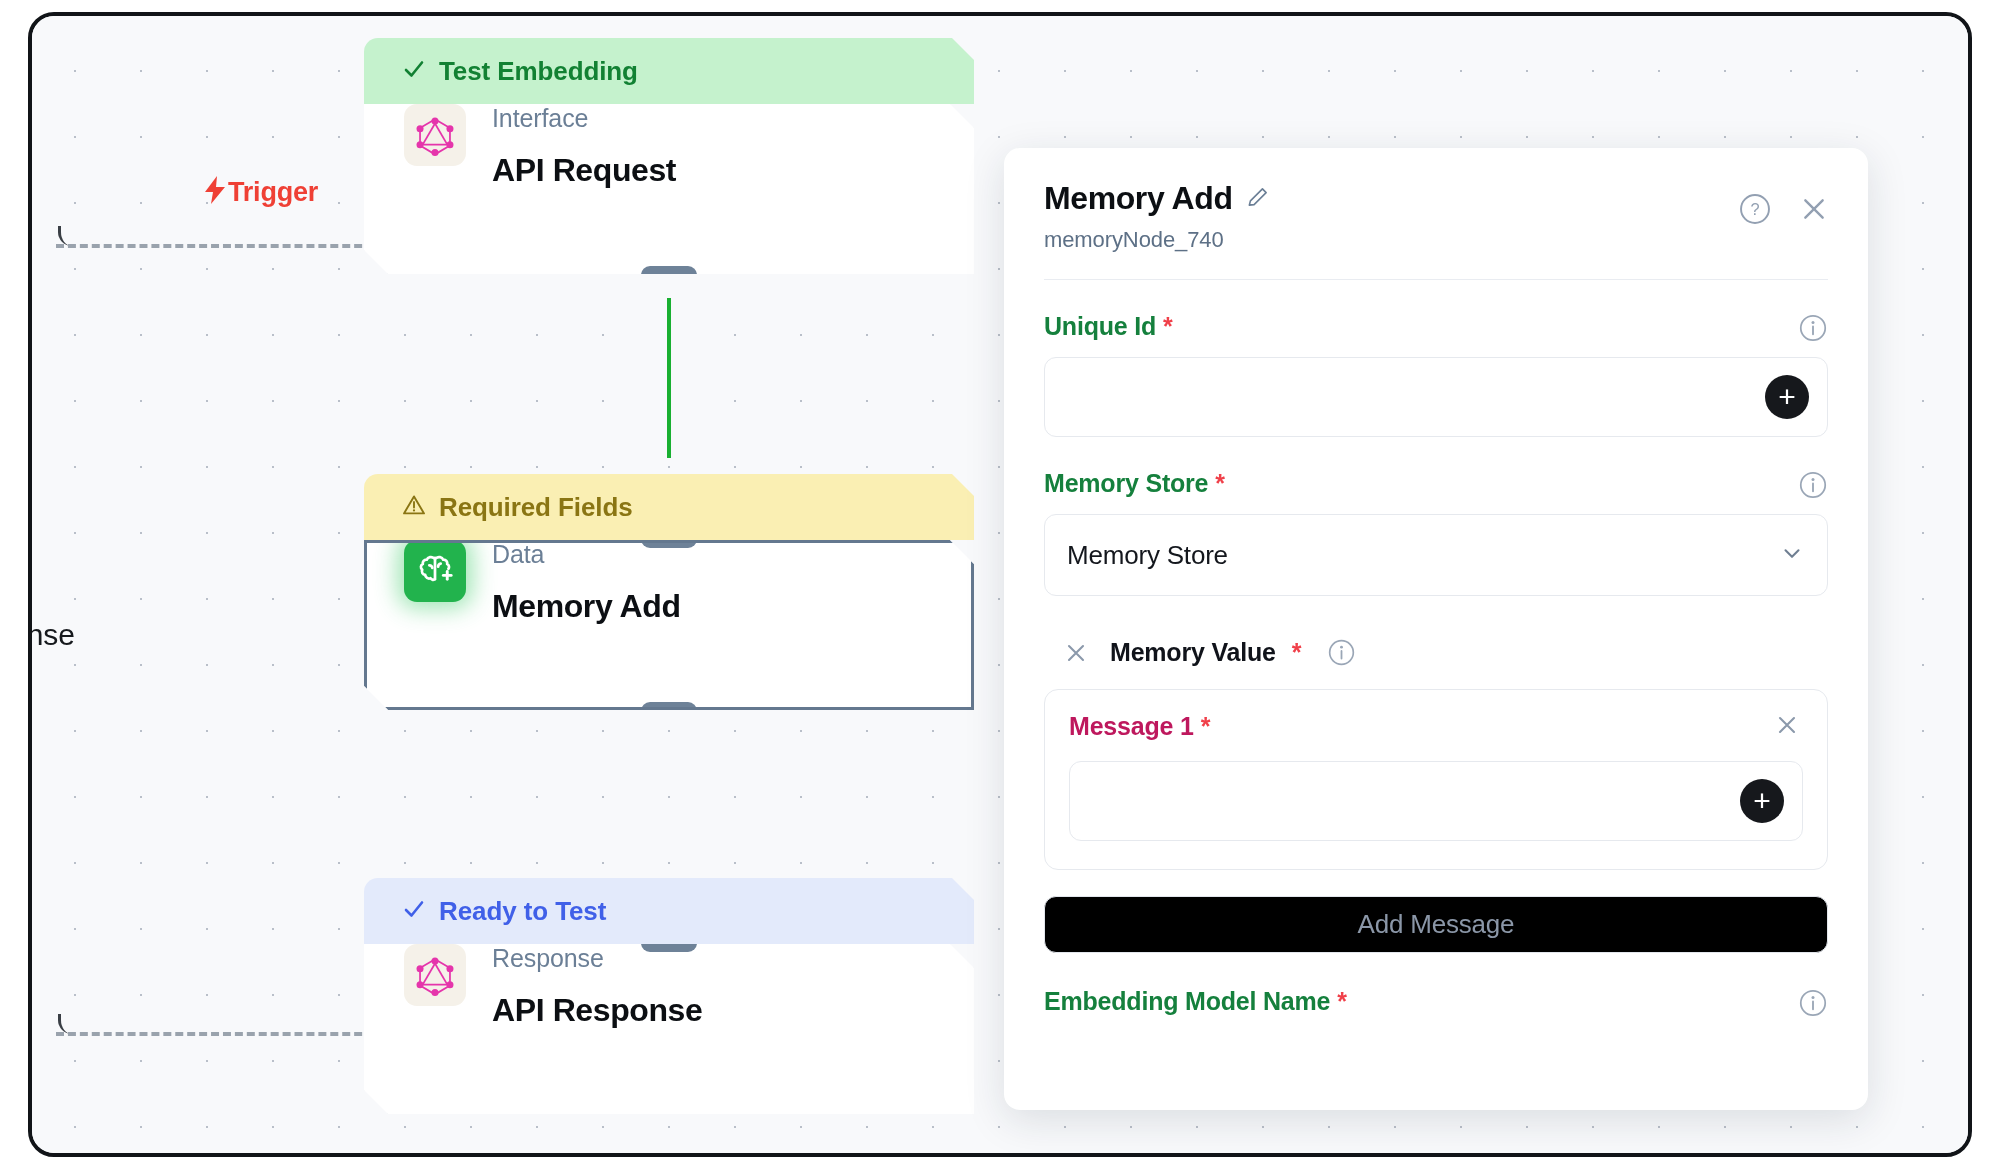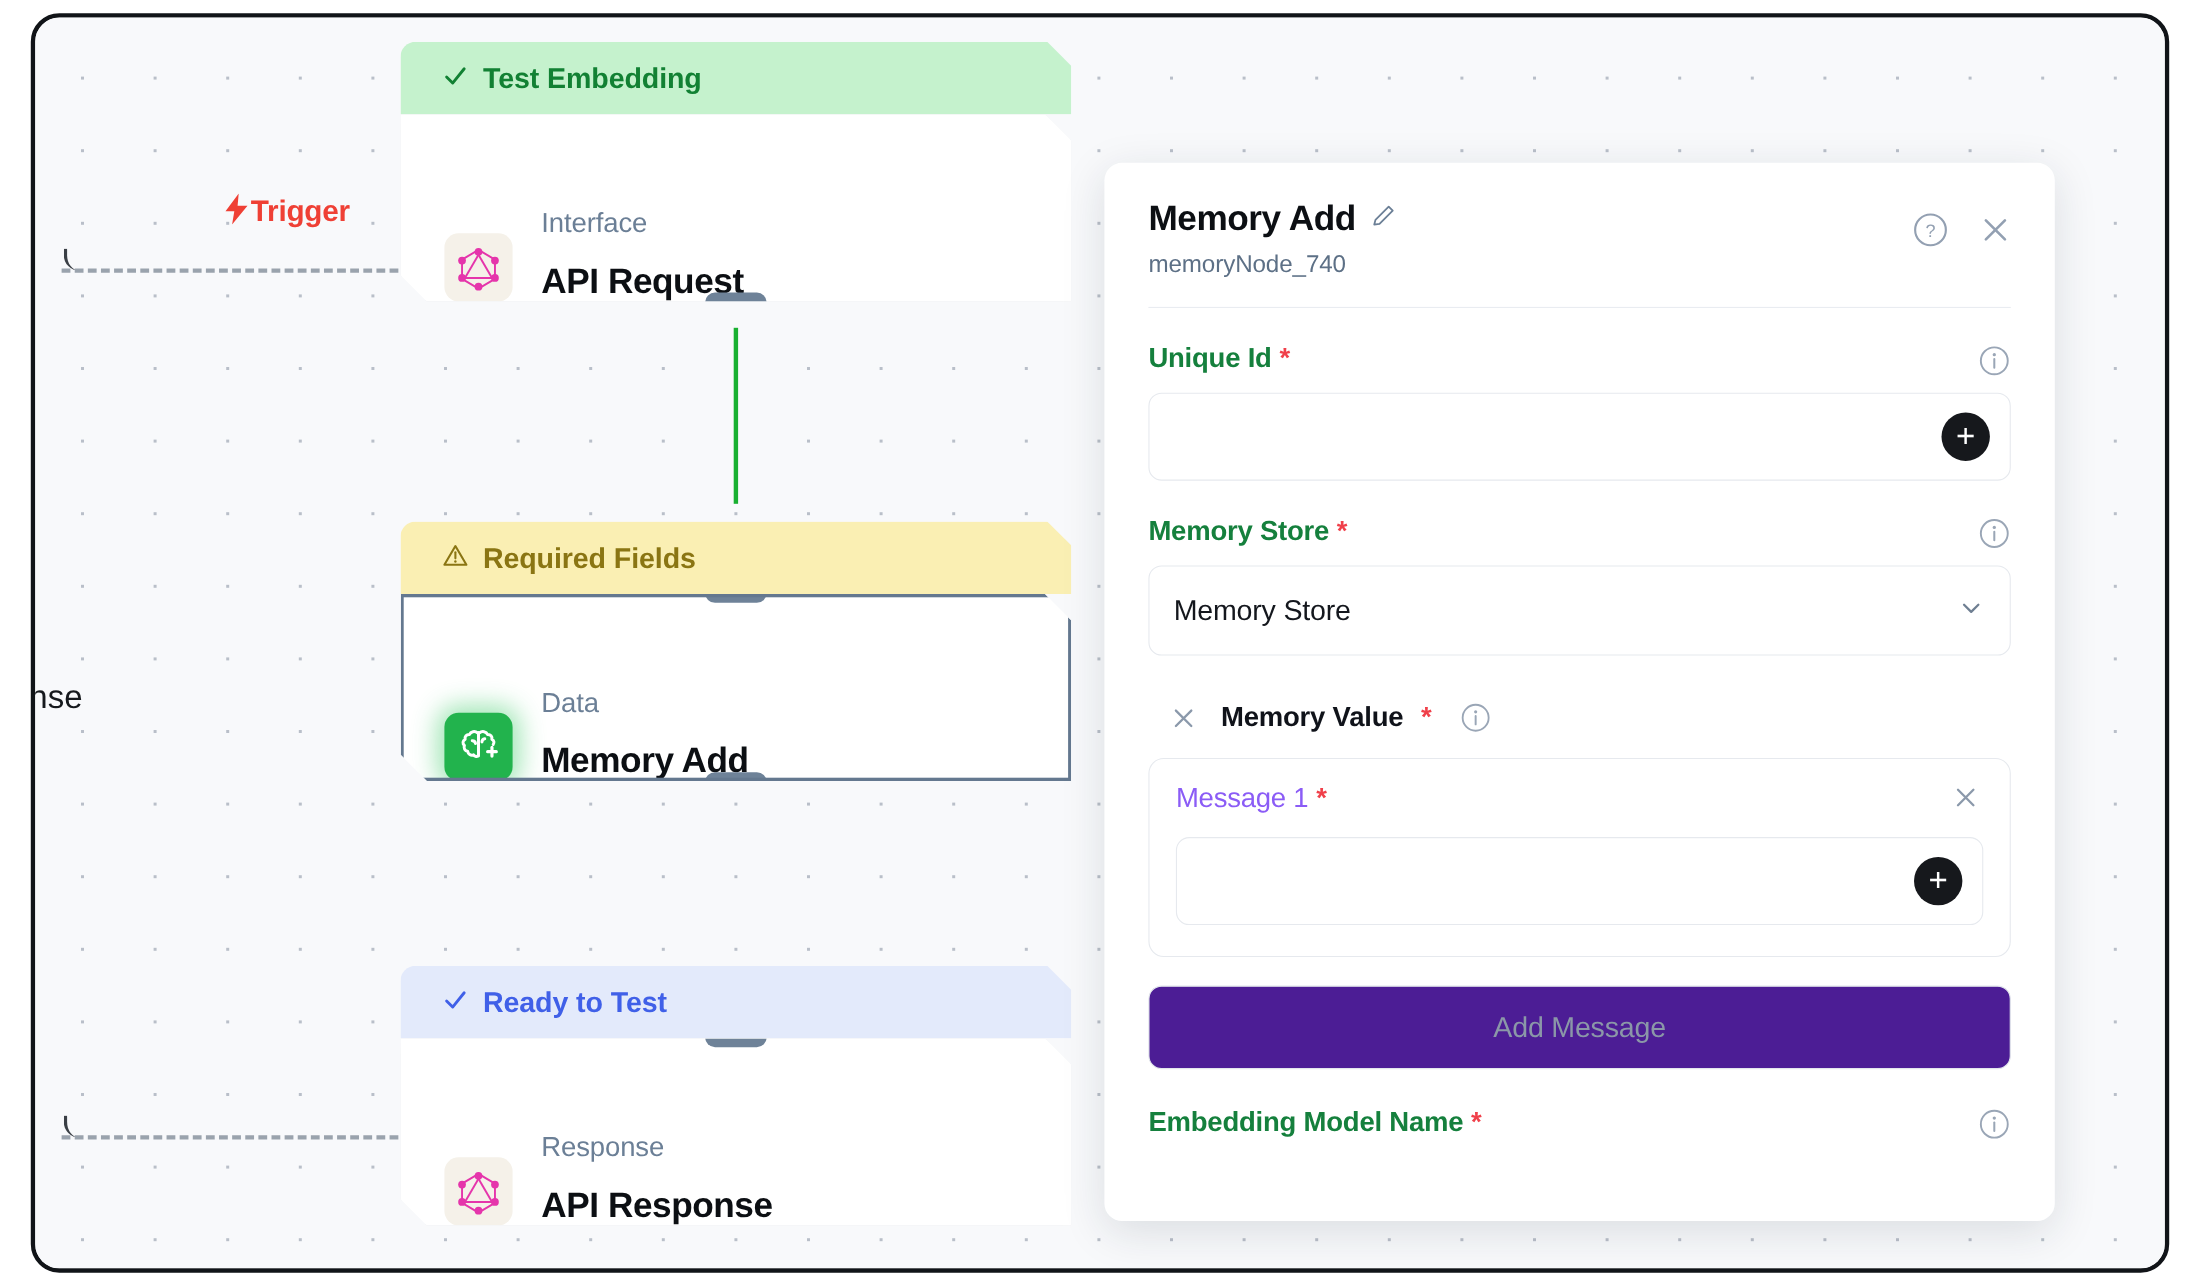--- a/index.html
+++ b/index.html
@@ -90,21 +90,21 @@
   .status-bar .chk { font-size: 25px; font-weight: 700; line-height: 1; }
 
   .status-green  { background: #c5f2cd; color: #128133; }
   .status-yellow { background: #faefb3; color: #8a7513; }
   .status-blue   { background: #e3eafb; color: #4060e8; }
 
   .node-card {
     background: #ffffff;
     height: 170px;
     display: flex;
-    align-items: flex-end;
+    align-items: flex-start;
     padding-left: 40px;
     gap: 26px;
     box-shadow: 0 6px 16px rgba(30,40,60,0.10);
     clip-path: polygon(0 0, calc(100% - 24px) 0, 100% 24px, 100% 100%, 24px 100%, 0 calc(100% - 24px));
   }
   .node-card.selected {
     outline: none;
     position: relative;
   }
   .node-card.selected::after {
@@ -243,32 +243,32 @@
     margin-top: 22px;
     border: 1.5px solid #e6e9ee;
     border-radius: 14px;
     padding: 22px 24px 28px 24px;
     position: relative;
   }
   .message-head {
     display: flex; align-items: center;
     position: relative;
   }
-  .message-title { font-size: 25px; font-weight: 400; color: #8b5cf6; letter-spacing: -0.2px; }
+  .message-title { font-size: 25px; font-weight: 700; color: #be185d; letter-spacing: -0.2px; }
   .message-close { position: absolute; right: 2px; top: -1px; cursor: pointer; }
 
   .add-message-btn {
     margin-top: 26px;
-    height: 76px;
+    height: 57px;
     border: 1.5px solid #e2e6ec;
     border-radius: 12px;
     display: flex; align-items: center; justify-content: center;
     font-size: 26px; color: #8b97a8; letter-spacing: -0.2px;
     cursor: pointer;
-    background: #4c1d95;
+    background: #000000;
   }
 
   .cut-field-row {
     display: flex; align-items: center;
     margin-top: 34px;
     position: relative;
   }
 </style>
 </head>
 <body>

